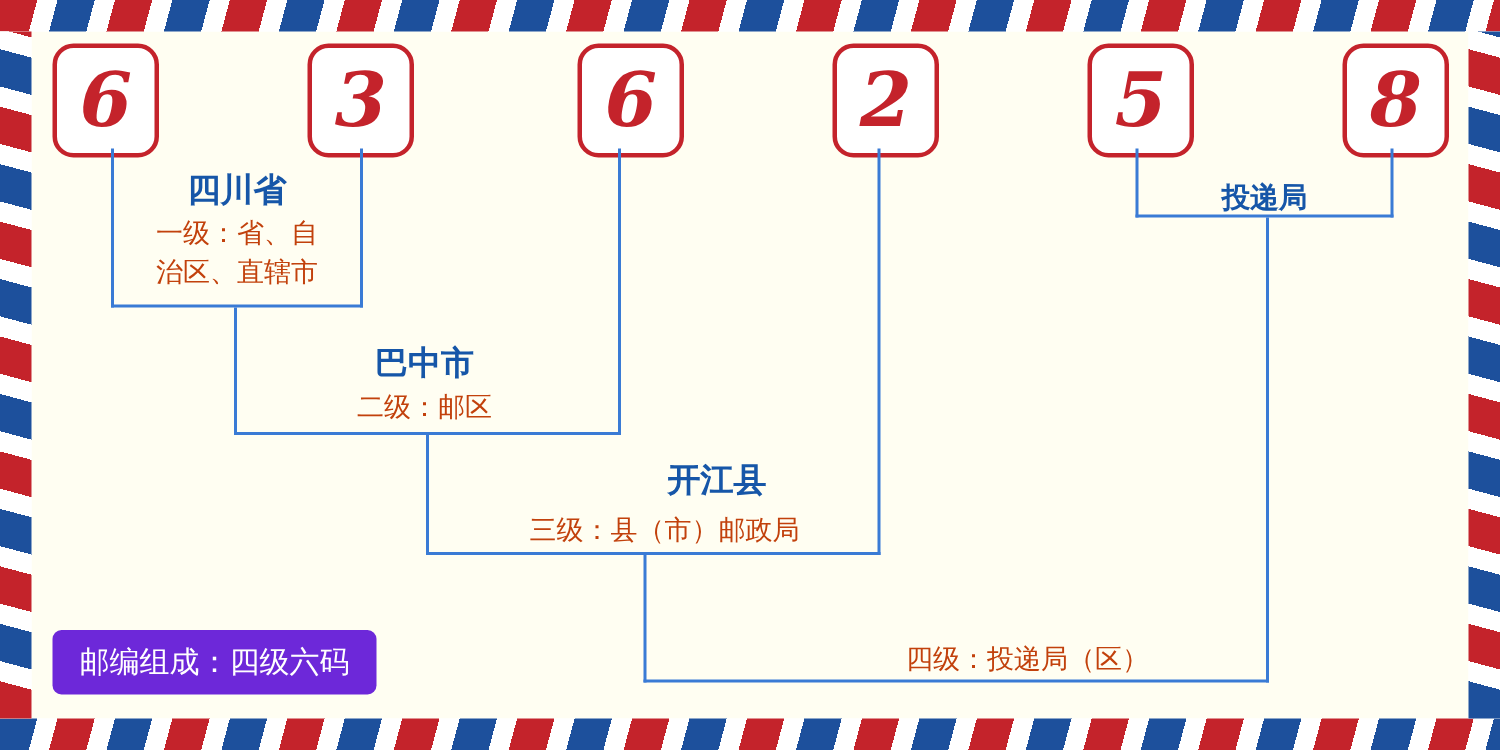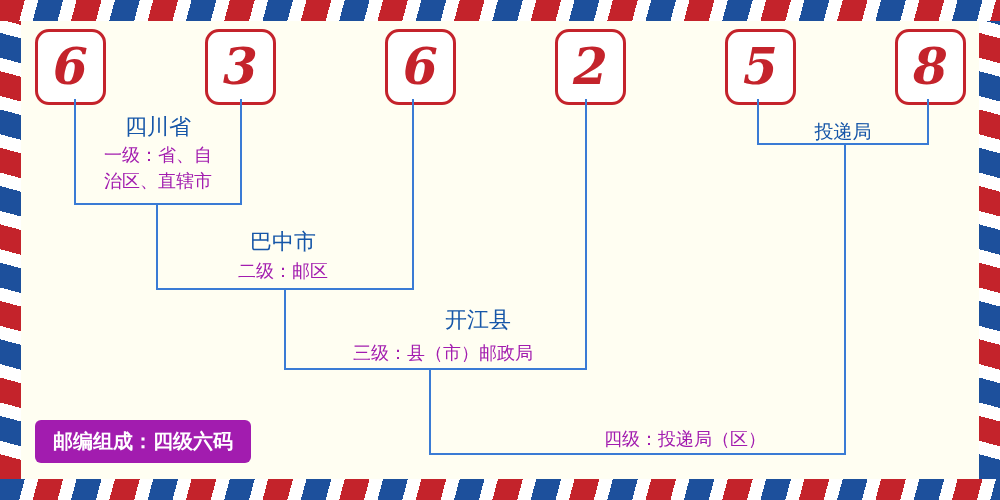--- a/index.html
+++ b/index.html
@@ -18,28 +18,28 @@
   .edge.right{right:0;top:21px;width:21px;height:458px;
     background-image:repeating-linear-gradient(15deg,#1d509c 0 24px,#ffffff 24px 37px,#c4232b 37px 61px,#ffffff 61px 74px);}
 
   .digit-box{position:absolute;top:29px;width:65px;height:70px;background:#ffffff;
     border:3px solid #c4232b;border-radius:14px;display:flex;align-items:center;justify-content:center;}
   .digit{font-family:"DejaVu Serif","Liberation Serif",serif;font-size:50px;font-weight:bold;
     color:#c4232b;line-height:1;font-style:italic;}
 
   .line{position:absolute;background:#3a7bd5;}
 
-  .place{position:absolute;transform:translateX(-50%);color:#1656a8;font-weight:normal;
+  .place{position:absolute;transform:translateX(-50%);color:#1656a8;font-weight:bold;
     font-size:22px;white-space:nowrap;}
   .place.small{font-size:19px;}
-  .desc{position:absolute;transform:translateX(-50%);color:#a21caf;font-size:18px;
+  .desc{position:absolute;transform:translateX(-50%);color:#c2410c;font-size:18px;
     white-space:pre-line;text-align:center;line-height:1.45;}
 
-  .badge{position:absolute;left:35px;top:420px;background:#a21caf;color:#ffffff;
-    font-weight:bold;font-size:20px;padding:8px 18px;border-radius:6px;white-space:nowrap;}
+  .badge{position:absolute;left:35px;top:420px;background:#6d28d9;color:#ffffff;
+    font-weight:normal;font-size:20px;padding:8px 18px;border-radius:6px;white-space:nowrap;}
 </style>
 </head>
 <body>
 
 <div class="canvas">
 
   <div class="edge top"></div>
   <div class="edge bottom"></div>
   <div class="edge left"></div>
   <div class="edge right"></div>

